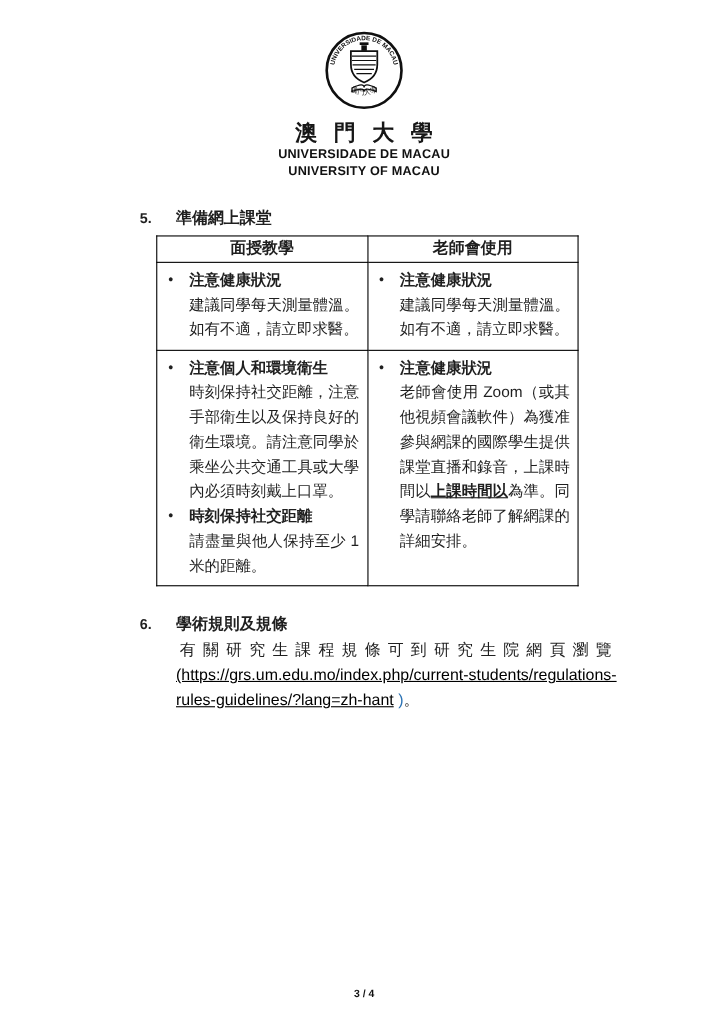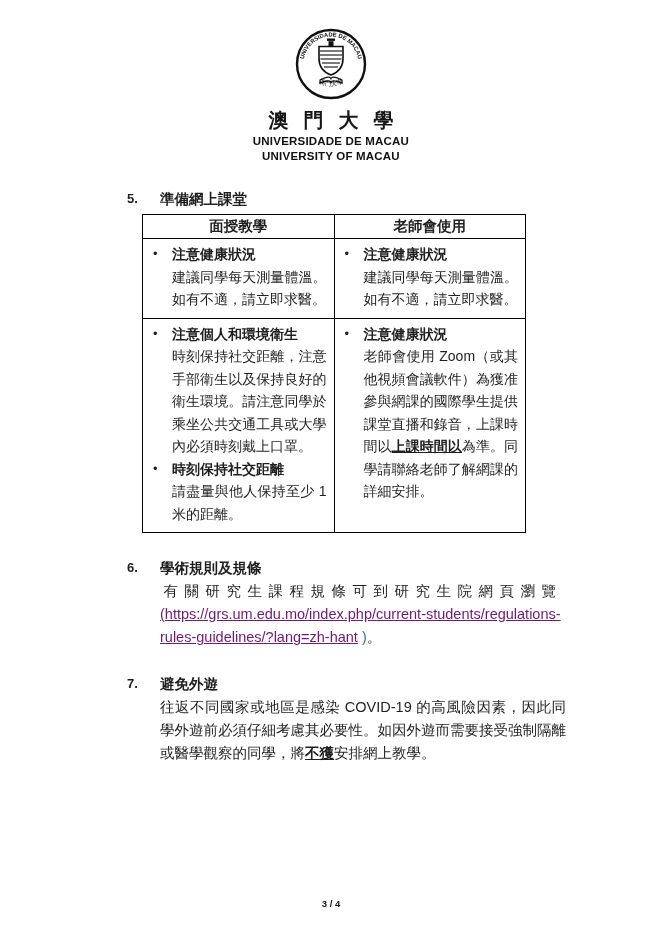--- a/index.html
+++ b/index.html
@@ -40,21 +40,21 @@
     font-weight:bold; font-size:13px; vertical-align:top;
   }
   .sec-title { font-weight:bold; font-size:14.5px; }
   .sec-body {
     margin-left:33px;
     font-size:14.5px;
     line-height:23px;
     text-align:justify;
   }
   .seg-boldu { font-weight:bold; text-decoration:underline; }
-  .seg-link  { color:#701a75; text-decoration:underline; }
+  .seg-link  { color:#000000; text-decoration:underline; }
   .seg-link2 { color:#2E74B5; }
   .spread { letter-spacing:6.5px; white-space:nowrap; text-align:center; }
   
   .prep-table {
     margin-left:15px; margin-top:3px;
     width:384px;
     border-collapse:collapse;
     font-size:14px;
   }
   .prep-table th {
@@ -196,23 +196,19 @@
       <div class="sec-head">
         <span class="sec-num">6.</span><span class="sec-title">學術規則及規條</span>
       </div>
       <div class="sec-body">
         <div class="spread">有關研究生課程規條可到研究生院網頁瀏覽</div>
         <div><span class="seg-link">(https://grs.um.edu.mo/index.php/current-students/regulations-</span><br><span class="seg-link">rules-guidelines/?lang=zh-hant</span><span class="seg-link2"> )</span><span class="seg-normal">。</span></div>
       </div>
     </section>
 
     <section class="sec">
-      <div class="sec-head">
-        <span class="sec-num">7.</span><span class="sec-title">避免外遊</span>
-      </div>
-      <div class="sec-body"><span class="seg-normal">往返不同國家或地區是感染 COVID-19 的高風險因素，因此同學外遊前必須仔細考慮其必要性。如因外遊而需要接受強制隔離或醫學觀察的同學，將</span><span class="seg-boldu">不獲</span><span class="seg-normal">安排網上教學。</span></div>
     </section>
 
   </main>
 
   <footer class="page-footer">3 / 4</footer>
 
 </div>
 
 </body></html>

